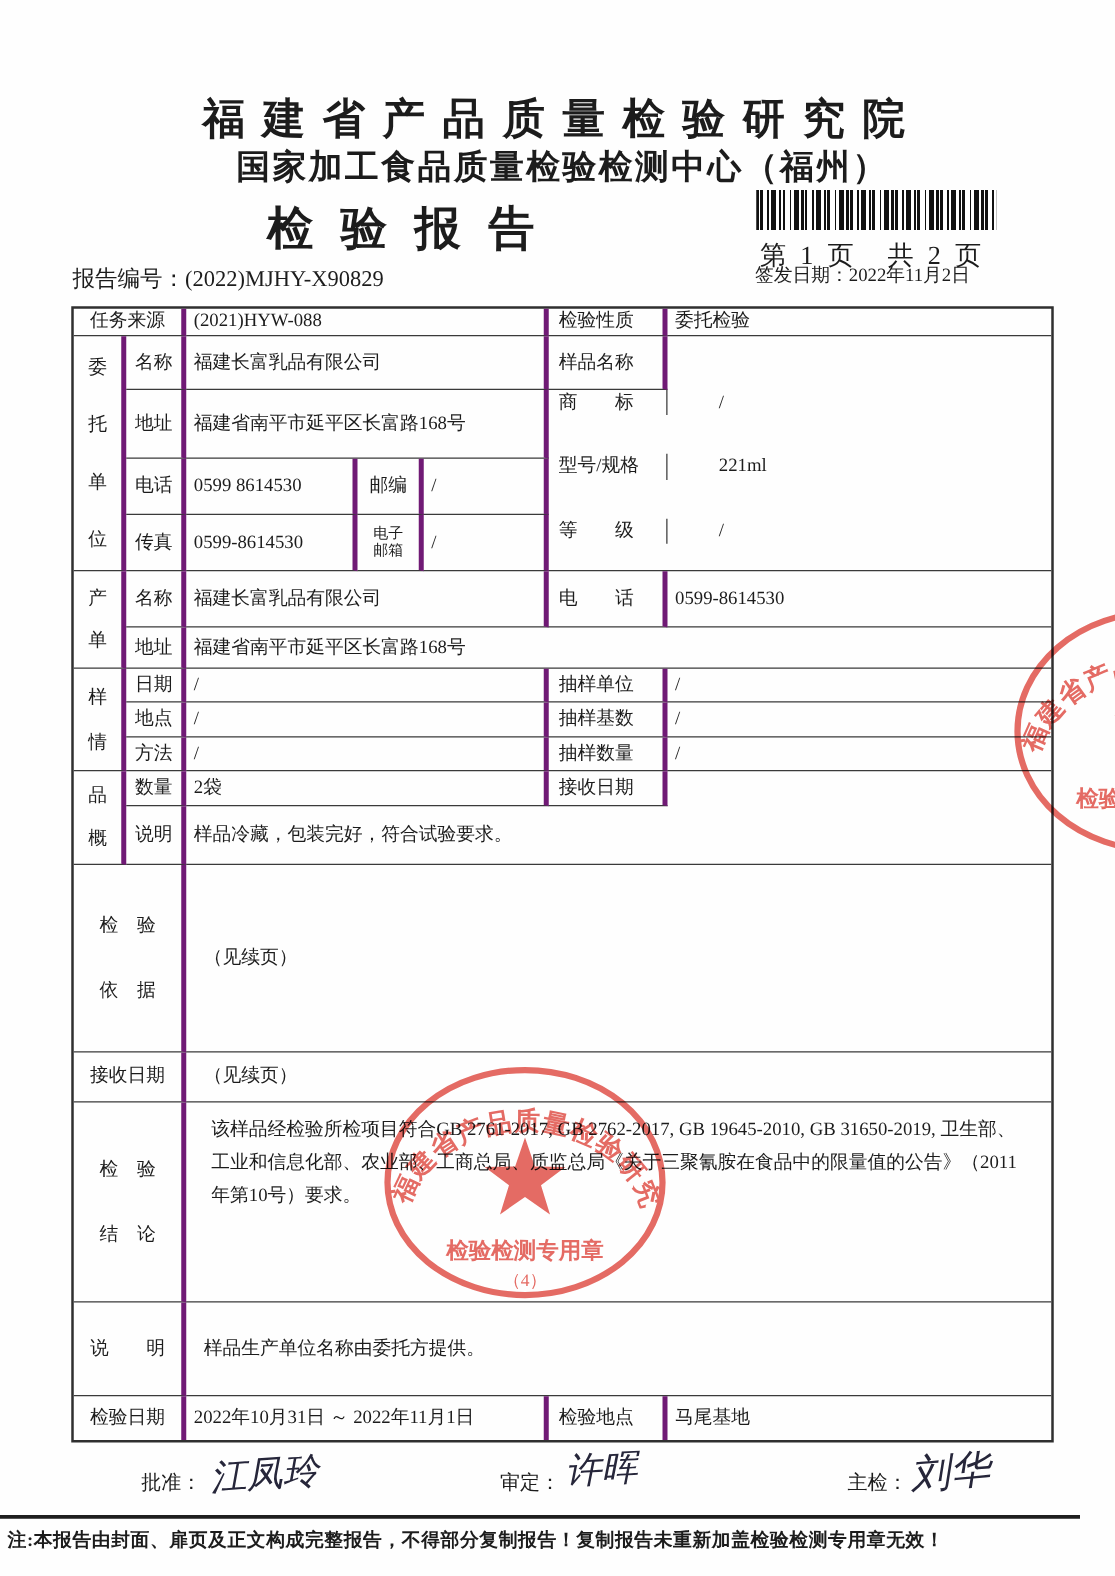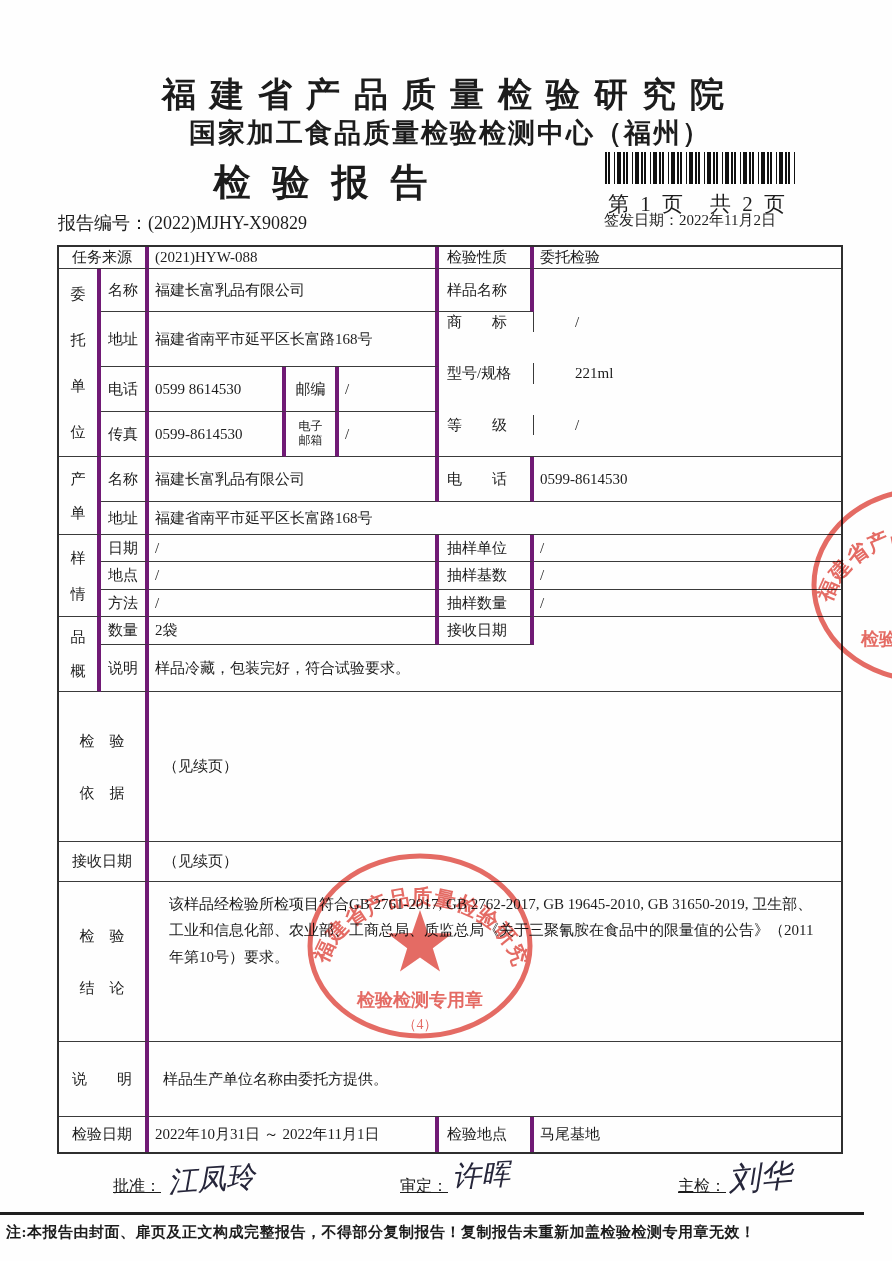--- a/index.html
+++ b/index.html
@@ -30,21 +30,21 @@
   .lh4{line-height:46px;}
   .lh2a{line-height:34px;}
   .lh2b{line-height:36px;}
   .lh2c{line-height:52px;}
   .attrs{display:grid;grid-template-columns:95px 1fr;grid-auto-rows:1fr;padding:0;align-items:stretch;gap:31px;}
   .attrs .al{border-right:1px solid #3a3a3a;display:flex;align-items:center;padding-left:8px;font-size:15px;}
   .attrs .av{display:flex;align-items:center;padding-left:10px;font-size:15px;}
   .small2{font-size:12px;line-height:1.15;white-space:pre-line;}
   .concl{line-height:1.75;padding:8px 14px;display:block;}
   .stamp{position:absolute;opacity:.8;mix-blend-mode:multiply;pointer-events:none;}
-  .sig-label{position:absolute;font-size:16px;text-decoration:underline;}
+  .sig-label{position:absolute;font-size:16px;}
   .sig-name{position:absolute;font-size:29px;font-style:italic;color:#26263a;white-space:nowrap;}
   .footline{position:absolute;left:0;top:1212px;width:864px;height:3px;background:#1e1e1e;}
   .footnote{position:absolute;left:6px;top:1223px;font-size:15px;font-weight:bold;letter-spacing:.5px;}
 </style>
 </head>
 <body>
 
 <div class="page">
 
   <div class="hdr-wrap">

